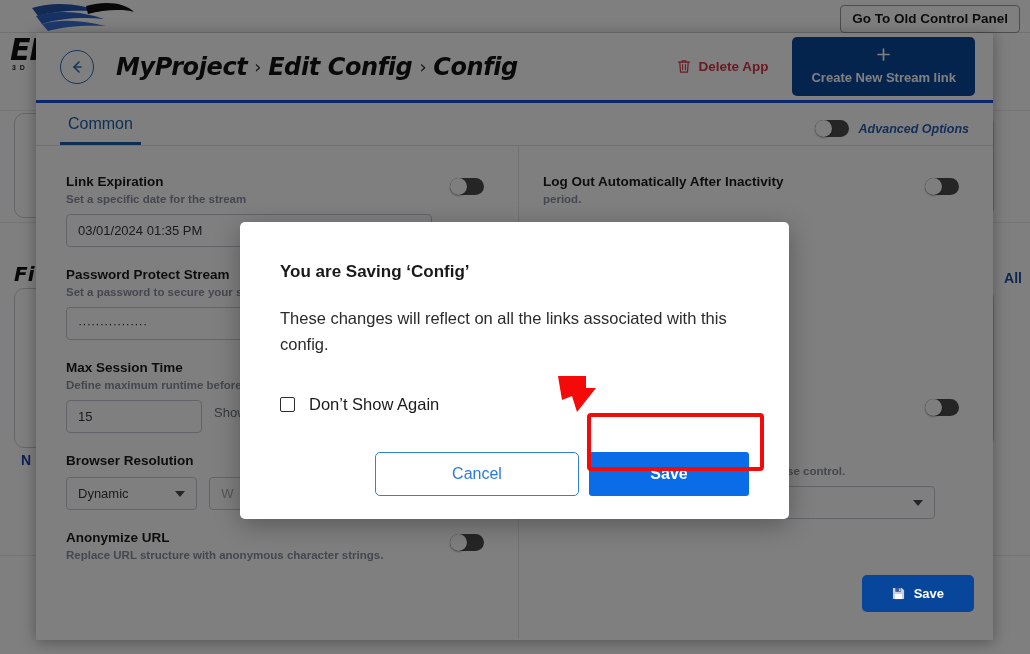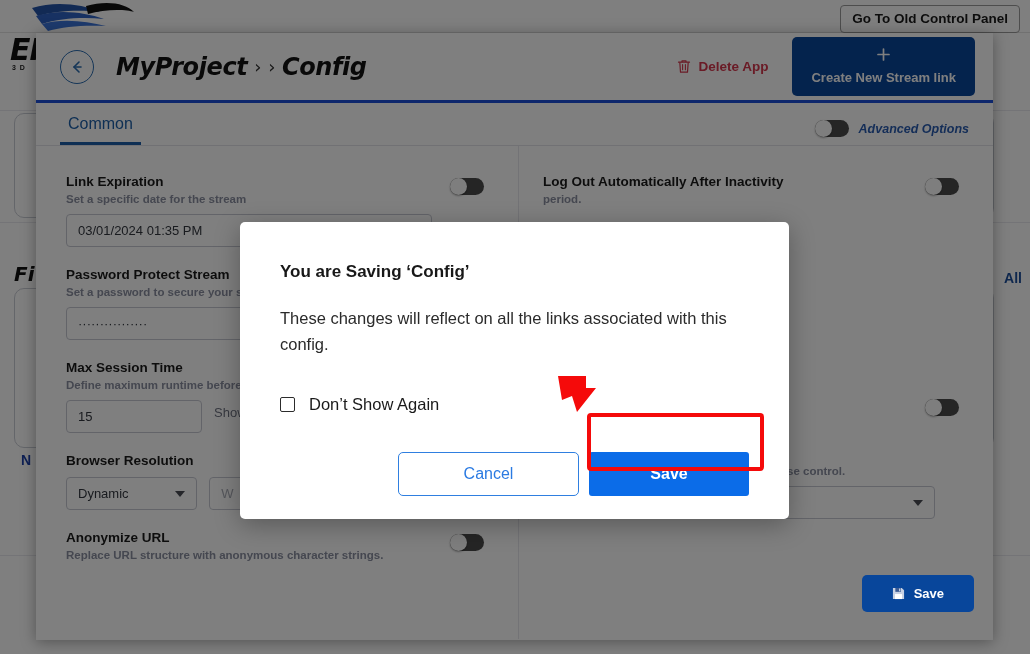--- a/index.html
+++ b/index.html
@@ -205,21 +205,21 @@
   .checkbox {
     width: 15px; height: 15px; border: 1.6px solid #2c2c2c; border-radius: 2px;
     background: #fff; flex: 0 0 auto;
   }
   .dsa-label { font-size: 16.5px; color: #1a1a1a; }
   .modal-actions {
     position: absolute; left: 40px; right: 40px; top: 230px;
     display: flex; justify-content: flex-end; align-items: center; gap: 10px;
   }
   .btn-cancel {
-    width: 181px; height: 44px; border: 1.4px solid #2f7fe0; border-radius: 5px;
+    width: 204px; height: 44px; border: 1.4px solid #2f7fe0; border-radius: 5px;
     background: #fff; color: #2a7ae2; font-size: 16px;
     display: flex; align-items: center; justify-content: center;
   }
   .btn-save {
     width: 160px; height: 44px; border: none; border-radius: 3px;
     background: #0b6ce8; color: #fff; font-size: 16px; font-weight: 700;
     display: flex; align-items: center; justify-content: center;
   }
   .save-highlight {
     position: absolute; left: 587px; top: 413px; width: 177px; height: 58px;
@@ -270,20 +270,21 @@
       <button class="back-btn">
         <svg width="16" height="16" viewBox="0 0 16 16">
           <path d="M10 3 L5 8 L10 13" fill="none" stroke="#2b6cb0" stroke-width="1.6" stroke-linecap="round" stroke-linejoin="round"></path>
           <path d="M5 8 L12 8" fill="none" stroke="#2b6cb0" stroke-width="1.6" stroke-linecap="round"></path>
         </svg>
       </button>
 
       <div class="breadcrumb">
         <span>MyProject</span>
         <span class="crumb-sep">›</span>
+        <span>Edit Config</span>
         <span class="crumb-sep">›</span>
         <span>Config</span>
       </div>
 
       <div class="header-actions">
         <button class="delete-app">
           <svg width="14" height="15" viewBox="0 0 14 15">
             <path d="M1.5 3.2 H12.5" stroke="#d4364c" stroke-width="1.2" fill="none" stroke-linecap="round"></path>
             <path d="M5 3.2 V1.8 H9 V3.2" stroke="#d4364c" stroke-width="1.2" fill="none" stroke-linejoin="round"></path>
             <path d="M2.8 3.2 L3.5 13.2 H10.5 L11.2 3.2" stroke="#d4364c" stroke-width="1.2" fill="none" stroke-linejoin="round"></path>

